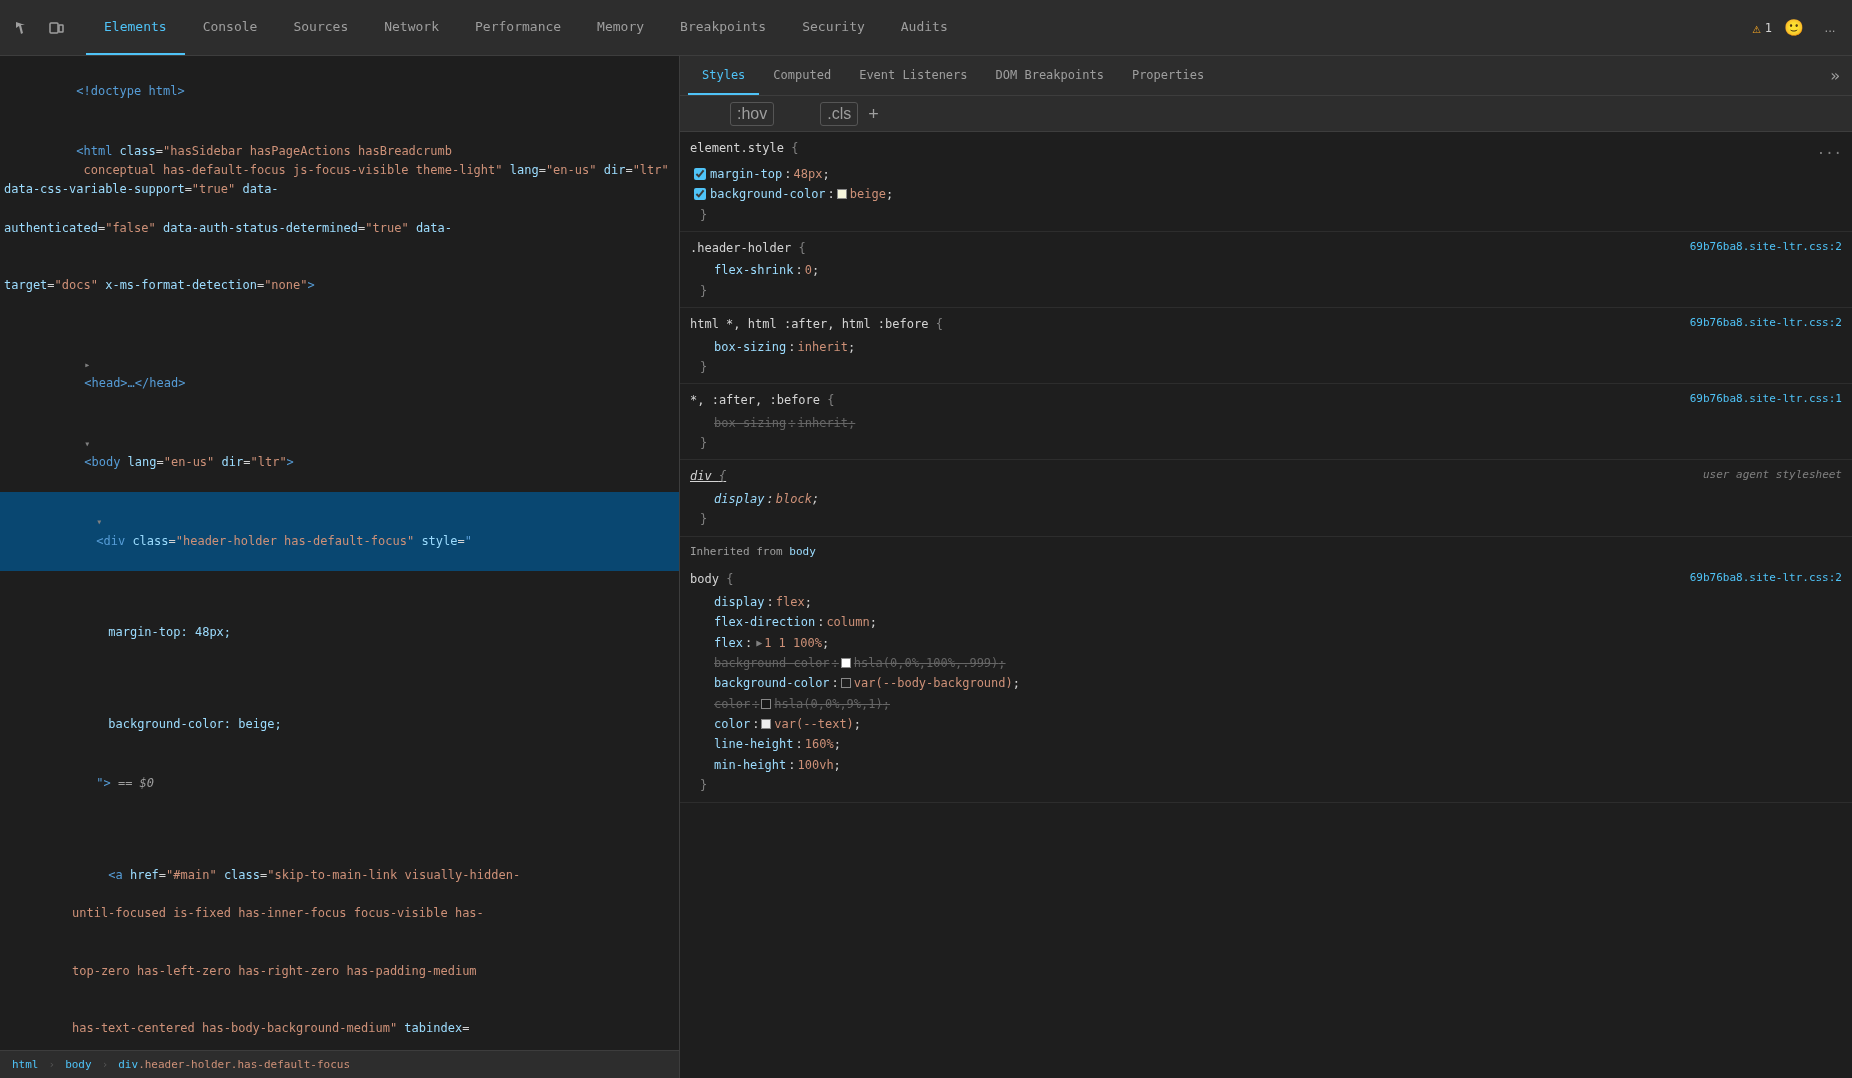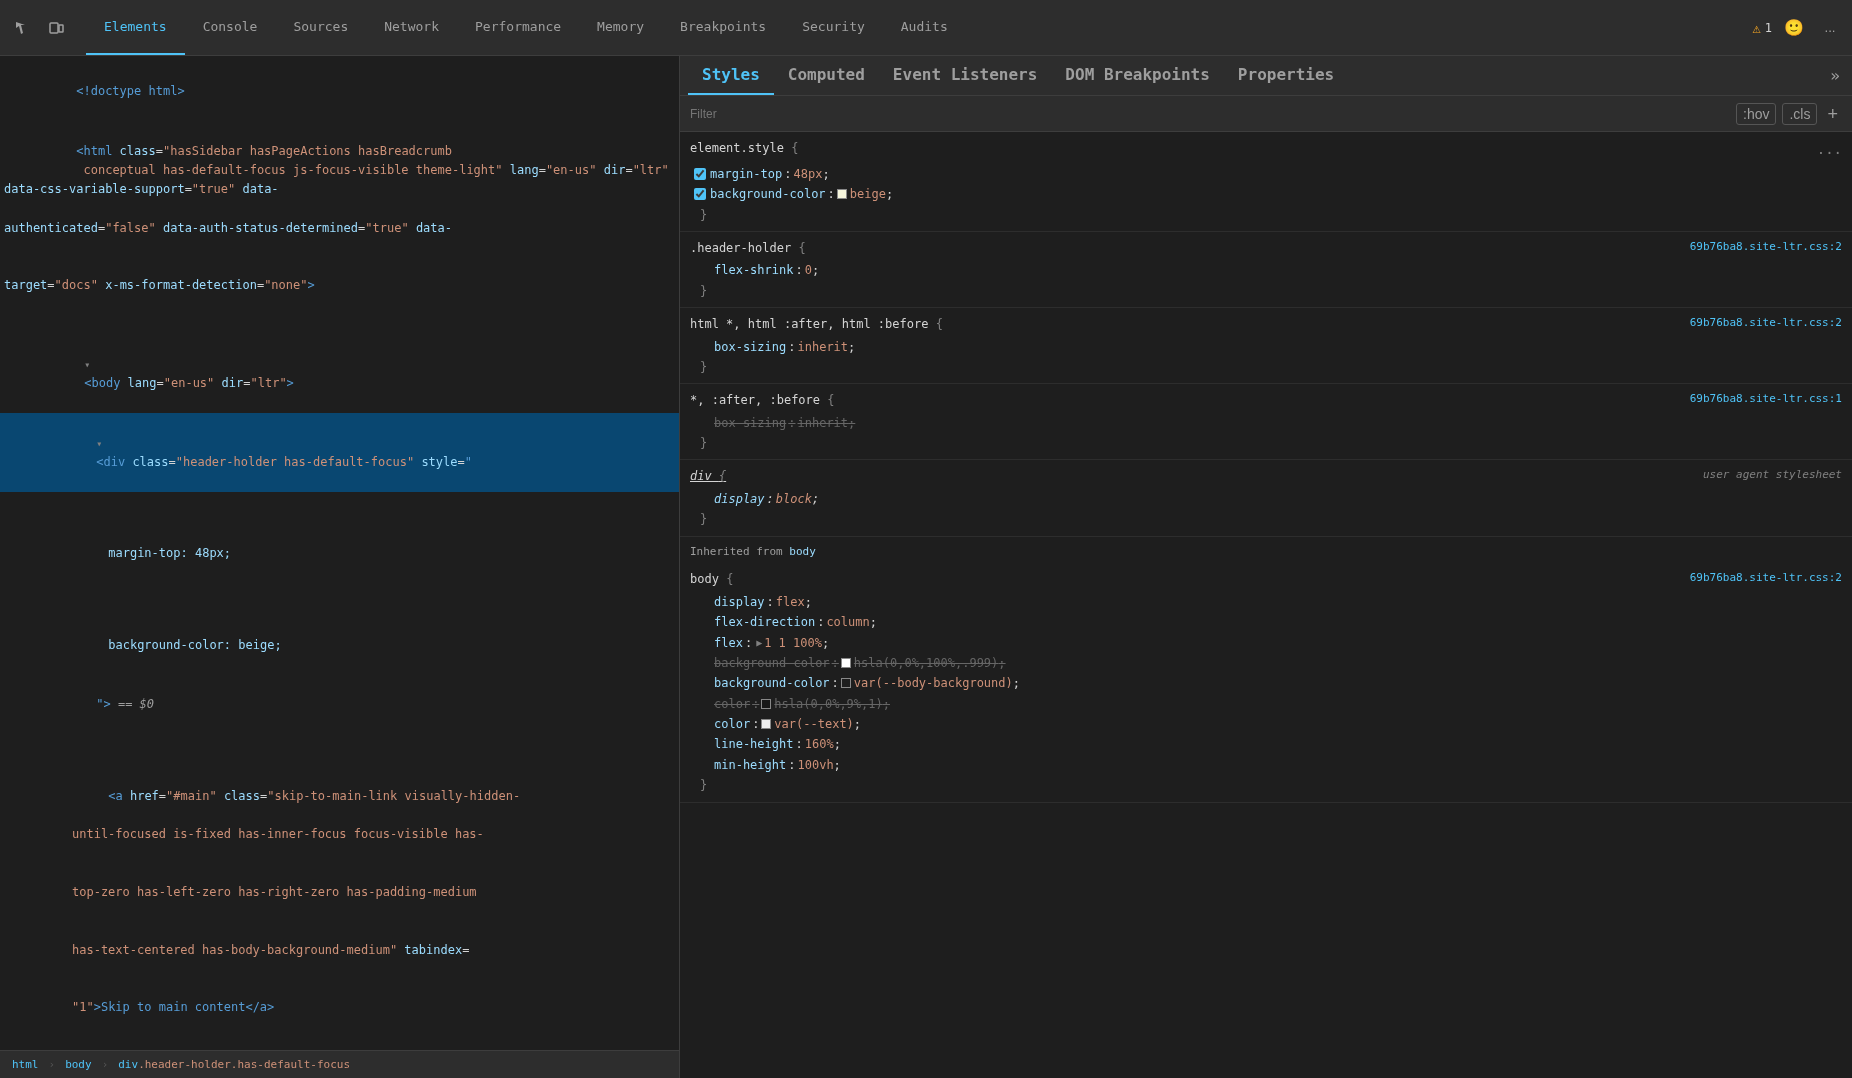--- a/index.html
+++ b/index.html
@@ -156,23 +156,22 @@
       height: 40px;
       padding: 0 8px;
     }
     .style-tab {
       padding: 0 14px;
       height: 100%;
       display: flex;
       align-items: center;
       cursor: pointer;
       color: #9e9e9e;
-      font-size: 16px;
+      font-size: 12px;
       border-bottom: 2px solid transparent;
-      font-weight: bold;
     }
     .style-tab.active {
       color: #4fc3f7;
       border-bottom: 2px solid #4fc3f7;
     }
     .styles-tabs-overflow {
       margin-left: auto;
       color: #9e9e9e;
       cursor: pointer;
       font-size: 16px;
@@ -201,21 +200,22 @@
       align-items: center;
       gap: 6px;
     }
     .filter-btn {
       background: transparent;
       border: 1px solid #555;
       color: #9e9e9e;
       padding: 2px 6px;
       border-radius: 3px;
       cursor: pointer;
-      font-size: 14px;
+      font-size: 16px;
+      margin-left: 40px;
     }
     .add-rule-btn {
       background: transparent;
       border: none;
       color: #9e9e9e;
       cursor: pointer;
       font-size: 18px;
       line-height: 1;
       padding: 0 4px;
     }
@@ -379,20 +379,24 @@
           <span class="doctype">&lt;!doctype html&gt;</span>
         </div>
 
         <div class="html-line">
           <span class="tag">&lt;html </span><span class="attr-name">class</span><span class="equals-sign">=</span><span class="attr-value">"hasSidebar hasPageActions hasBreadcrumb</span>
           <span style="padding-left:0"> <span class="attr-value">conceptual has-default-focus js-focus-visible theme-light"</span> <span class="attr-name">lang</span><span class="equals-sign">=</span><span class="attr-value">"en-us"</span> <span class="attr-name">dir</span><span class="equals-sign">=</span><span class="attr-value">"ltr"</span> <span class="attr-name">data-css-variable-support</span><span class="equals-sign">=</span><span class="attr-value">"true"</span> <span class="attr-name">data-</span></span>
           <span style="display:block;padding-left:0"><span class="attr-name">authenticated</span><span class="equals-sign">=</span><span class="attr-value">"false"</span> <span class="attr-name">data-auth-status-determined</span><span class="equals-sign">=</span><span class="attr-value">"true"</span> <span class="attr-name">data-</span></span>
           <span style="display:block;padding-left:0"><span class="attr-name">target</span><span class="equals-sign">=</span><span class="attr-value">"docs"</span> <span class="attr-name">x-ms-format-detection</span><span class="equals-sign">=</span><span class="attr-value">"none"</span><span class="tag">&gt;</span></span>
         </div>
 
+        <div class="html-line indent-1">
+          <span class="expand-arrow collapsed"></span>
+          <span class="tag">&lt;head&gt;…&lt;/head&gt;</span>
+        </div>
 
         <div class="html-line indent-1">
           <span class="expand-arrow expanded"></span>
           <span class="tag">&lt;body </span><span class="attr-name">lang</span><span class="equals-sign">=</span><span class="attr-value">"en-us"</span><span class="tag"> </span><span class="attr-name">dir</span><span class="equals-sign">=</span><span class="attr-value">"ltr"</span><span class="tag">&gt;</span>
         </div>
 
         <div class="html-line indent-2 selected">
           <span class="expand-arrow expanded"></span>
           <span class="tag">&lt;div </span><span class="attr-name">class</span><span class="equals-sign">=</span><span class="attr-value">"header-holder has-default-focus"</span> <span class="attr-name">style</span><span class="equals-sign">=</span><span class="tag">"</span>
         </div>
@@ -435,21 +439,20 @@
       <div class="styles-tabs">
         <div class="style-tab active">Styles</div>
         <div class="style-tab">Computed</div>
         <div class="style-tab">Event Listeners</div>
         <div class="style-tab">DOM Breakpoints</div>
         <div class="style-tab">Properties</div>
         <div class="styles-tabs-overflow">»</div>
       </div>
 
       <div class="filter-bar">
-        <input class="filter-input" type="text" placeholder="Filter" style="">
         <div class="filter-buttons">
           <button class="filter-btn">:hov</button>
           <button class="filter-btn">.cls</button>
           <button class="add-rule-btn">+</button>
         </div>
       </div>
 
       <div class="styles-content">
 
         <div class="style-rule">

